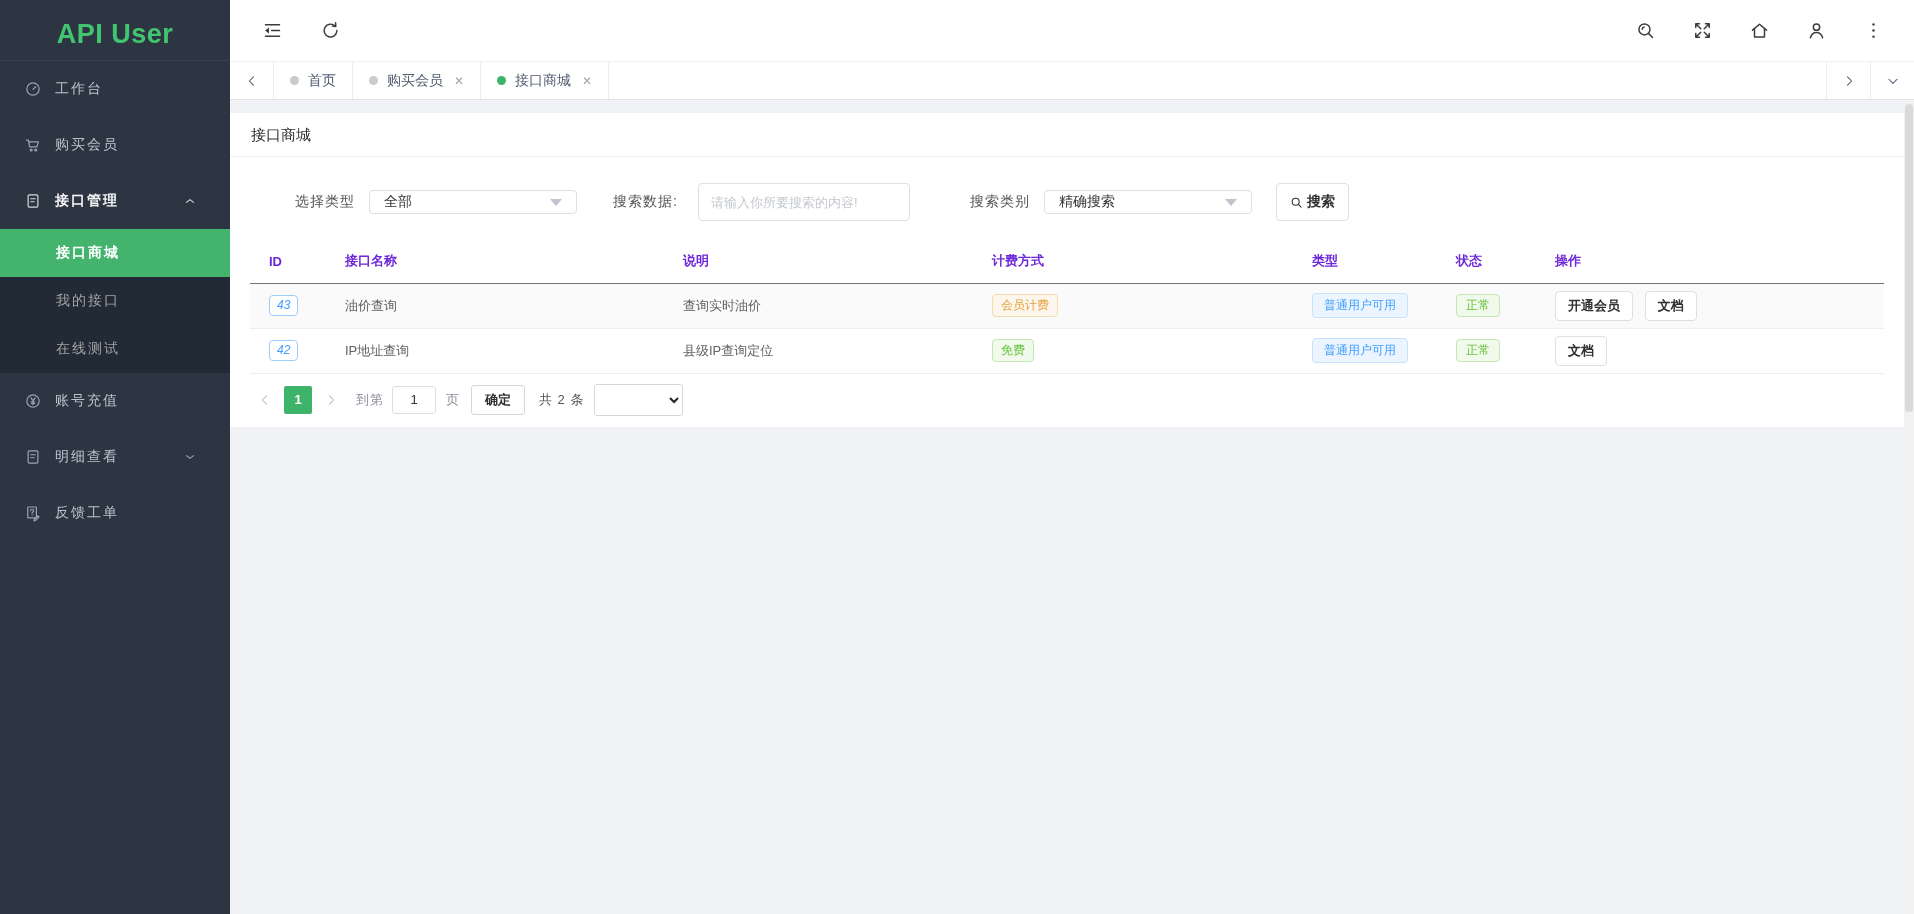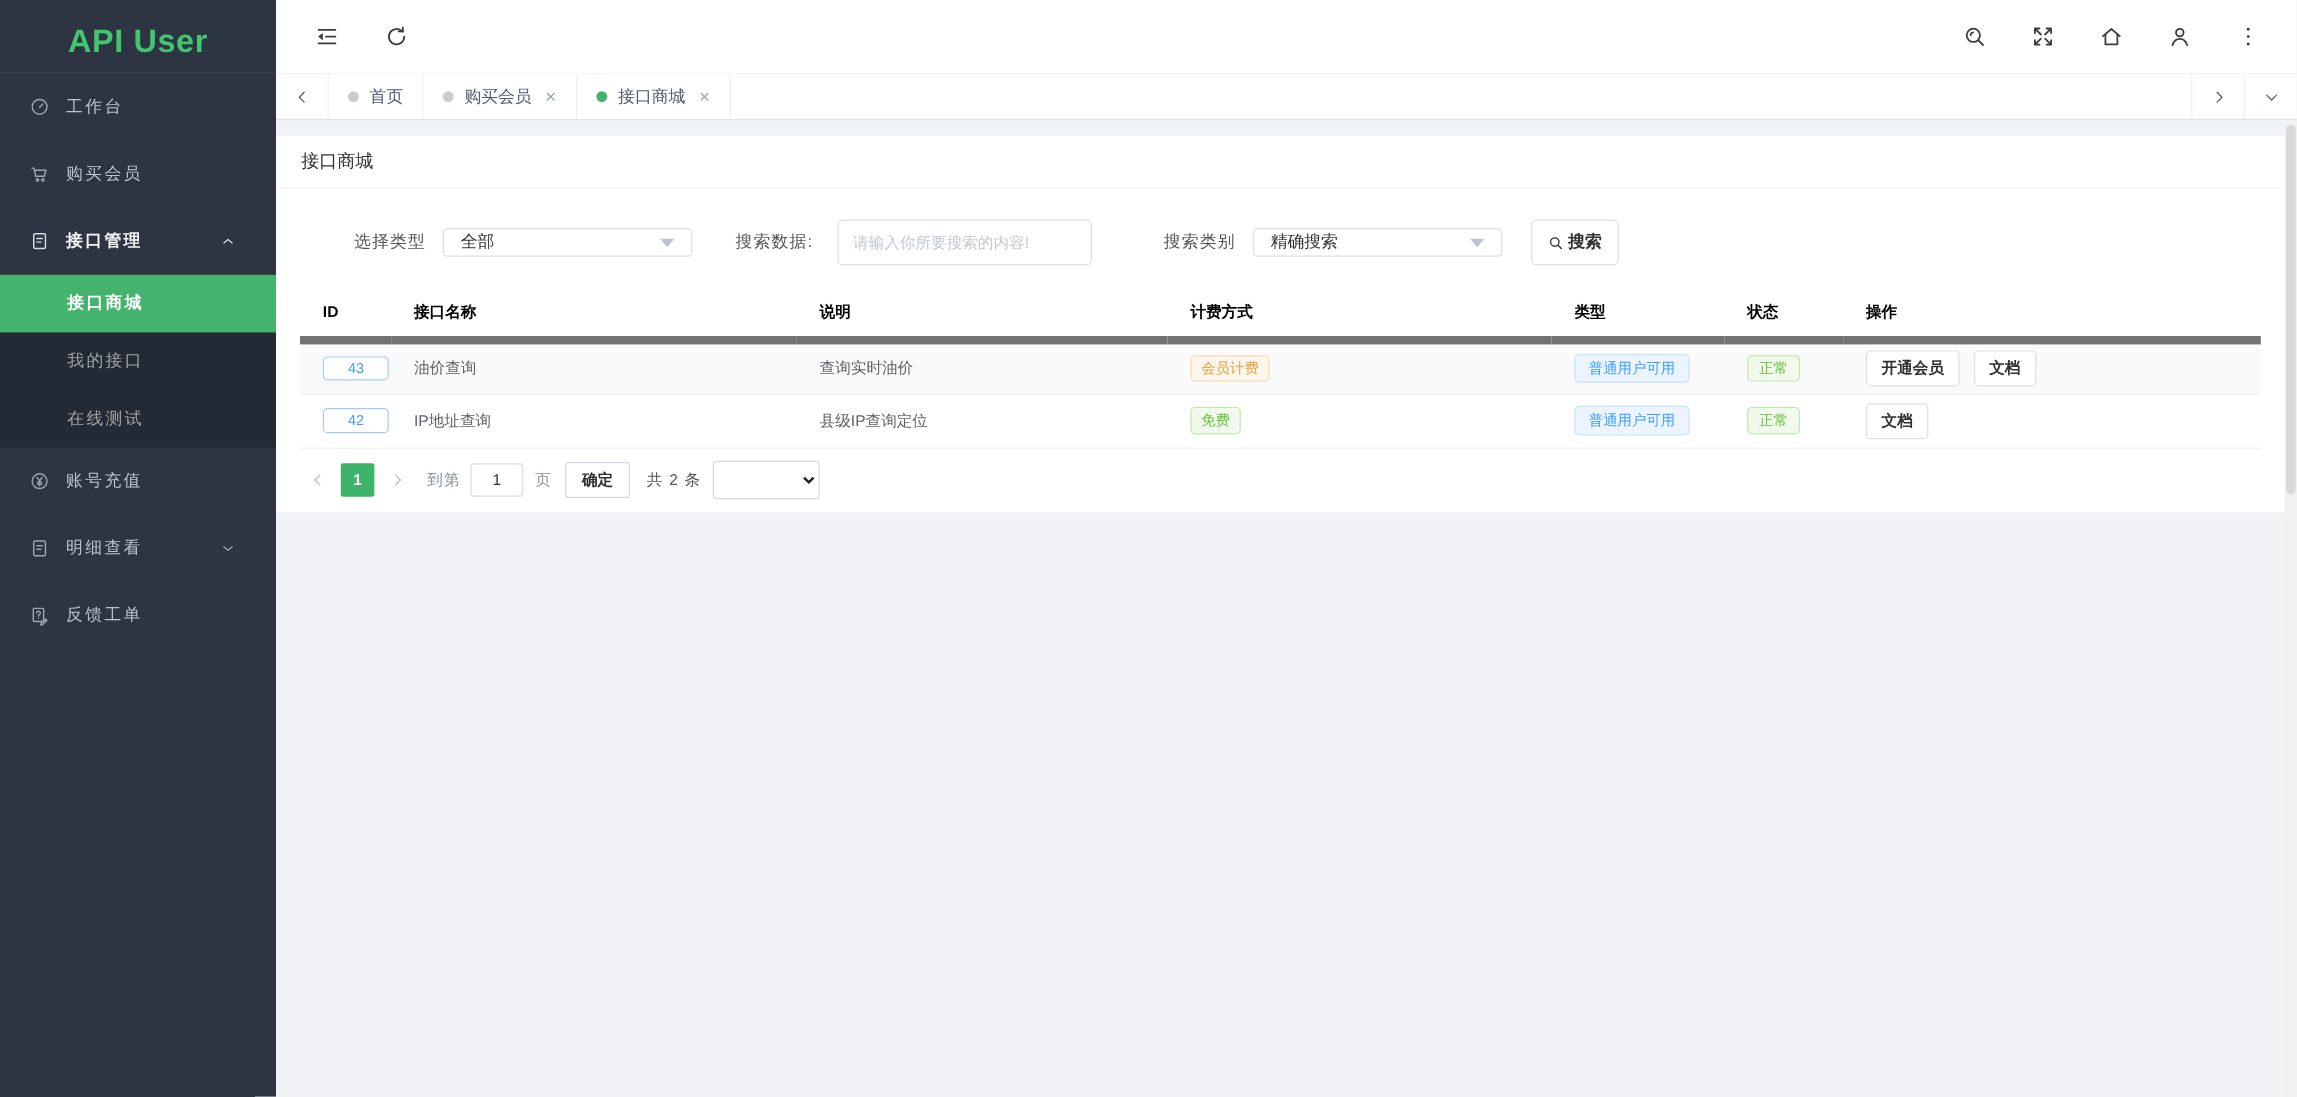--- a/index.html
+++ b/index.html
@@ -64,27 +64,27 @@
                font-size:13px; color:#333; margin-left:20px; outline:none;
                font-family:"Liberation Sans","DejaVu Sans",sans-serif; }
   .txt-input::placeholder { color:#c4c8cf; }
   .search-btn { margin-left:24px; height:38px; padding:0 13px; border:1px solid #dcdfe6; border-radius:4px;
                 background:#fff; display:flex; align-items:center; gap:4px; font-size:14px; font-weight:bold;
                 color:#303133; cursor:pointer; font-family:inherit; }
   .ml36 { margin-left:36px; } .ml60 { margin-left:60px; }
 
   
   table.grid { width:calc(100% - 40px); margin:19px 20px 0; border-collapse:collapse; table-layout:fixed; }
-  .grid th { height:43px; text-align:left; font-size:13px; font-weight:bold; color:#000000;
-             border-bottom:7px solid #737373; padding-left:19px; }
+  .grid th { height:43px; text-align:left; font-size:13px; font-weight:bold; color:#6d28d9;
+             border-bottom:1px solid #737373; padding-left:19px; }
   .grid td { height:45px; font-size:13px; color:#606266; border-bottom:1px solid #ebeef5; padding-left:19px; }
   .grid tr.hovered td { background:#fafafa; }
 
   .badge { display:inline-block; font-size:12px; border:1px solid; border-radius:4px; padding:3px 8px; line-height:1.2; }
-  .badge.id { color:#409eff; border-color:#9ecdfd; background:#fff; padding:2px 20px; }
+  .badge.id { color:#409eff; border-color:#9ecdfd; background:#fff; padding:2px 7px;font-style:italic; }
   .badge.warn { color:#e6a23c; border-color:#f5dab1; background:#fdf6ec; }
   .badge.free { color:#67c23a; border-color:#c2e7b0; background:#f0f9eb; }
   .badge.type { color:#409eff; border-color:#c6e2ff; background:#ecf5ff; padding:4px 11px; }
   .badge.status { color:#67c23a; border-color:#c2e7b0; background:#f0f9eb; padding:3px 9px; }
 
   .act-btn { height:30px; padding:0 12px; border:1px solid #dcdfe6; border-radius:4px; background:#fff;
              font-size:13px; font-weight:bold; color:#303133; cursor:pointer; margin-right:8px;
              font-family:inherit; }
 
   

